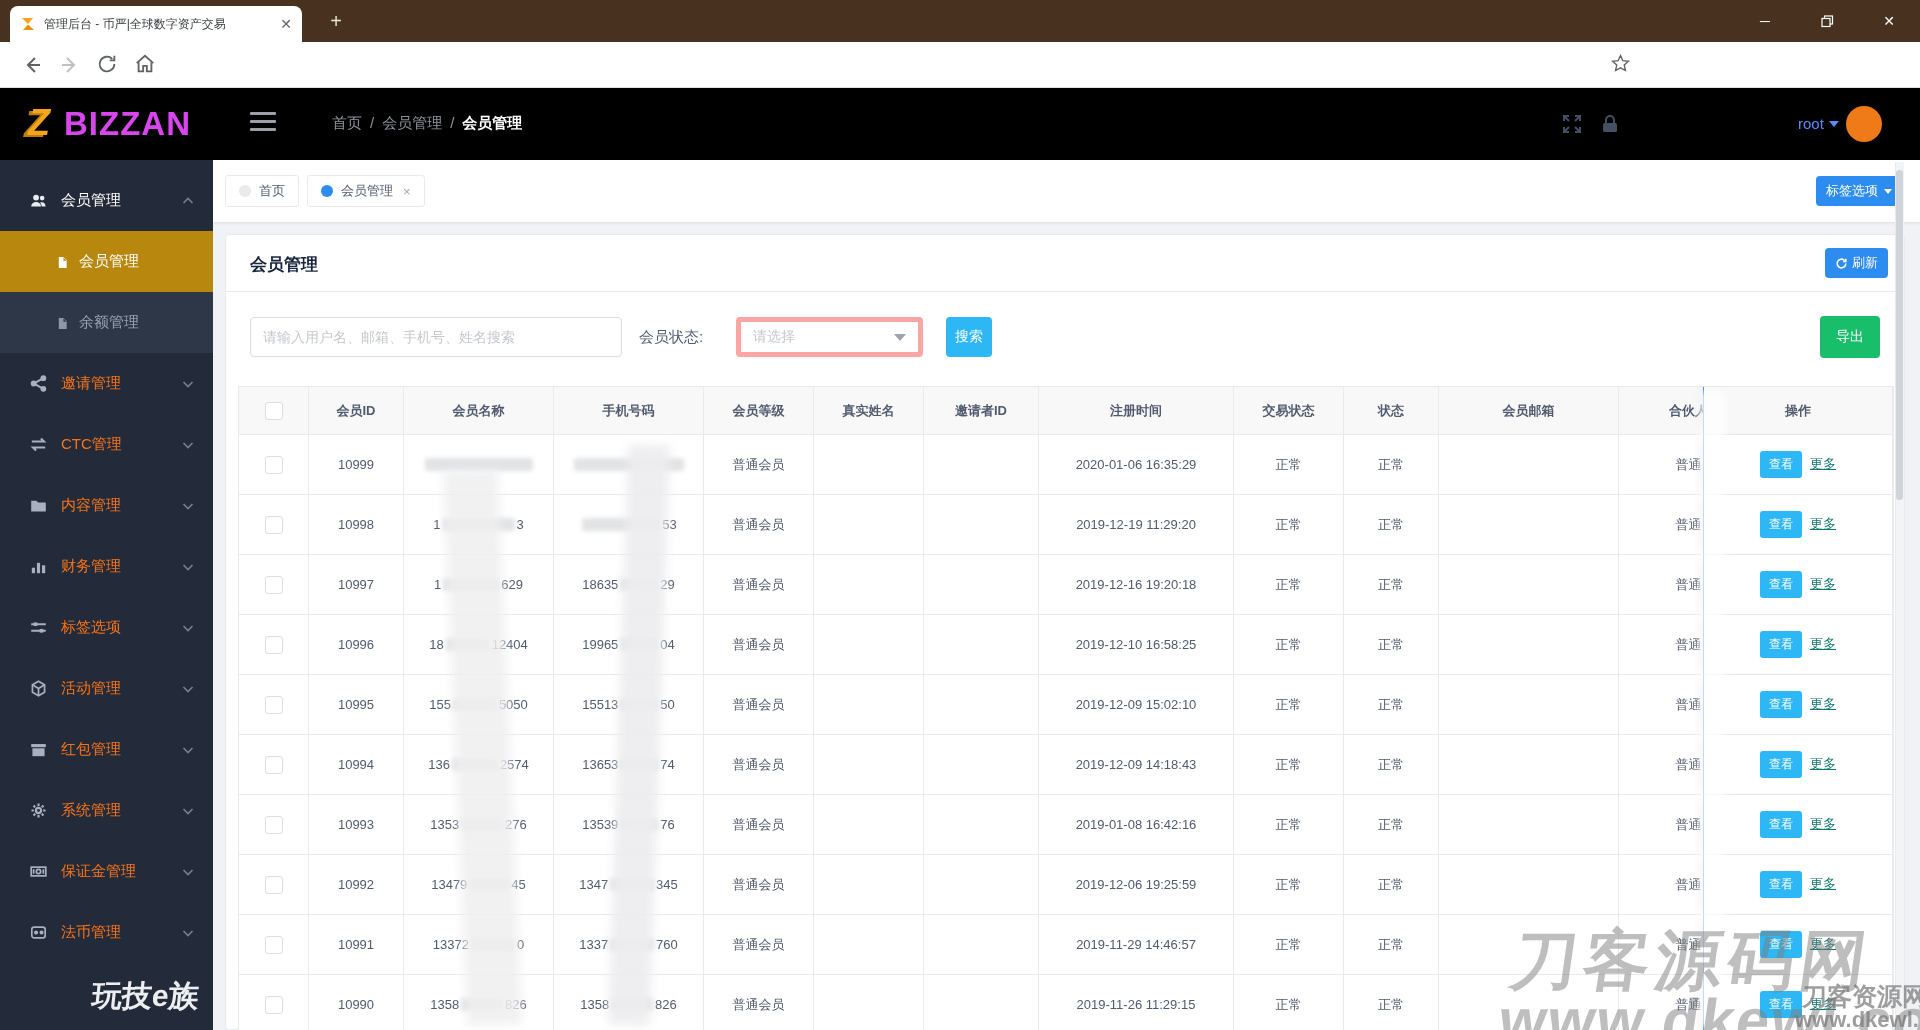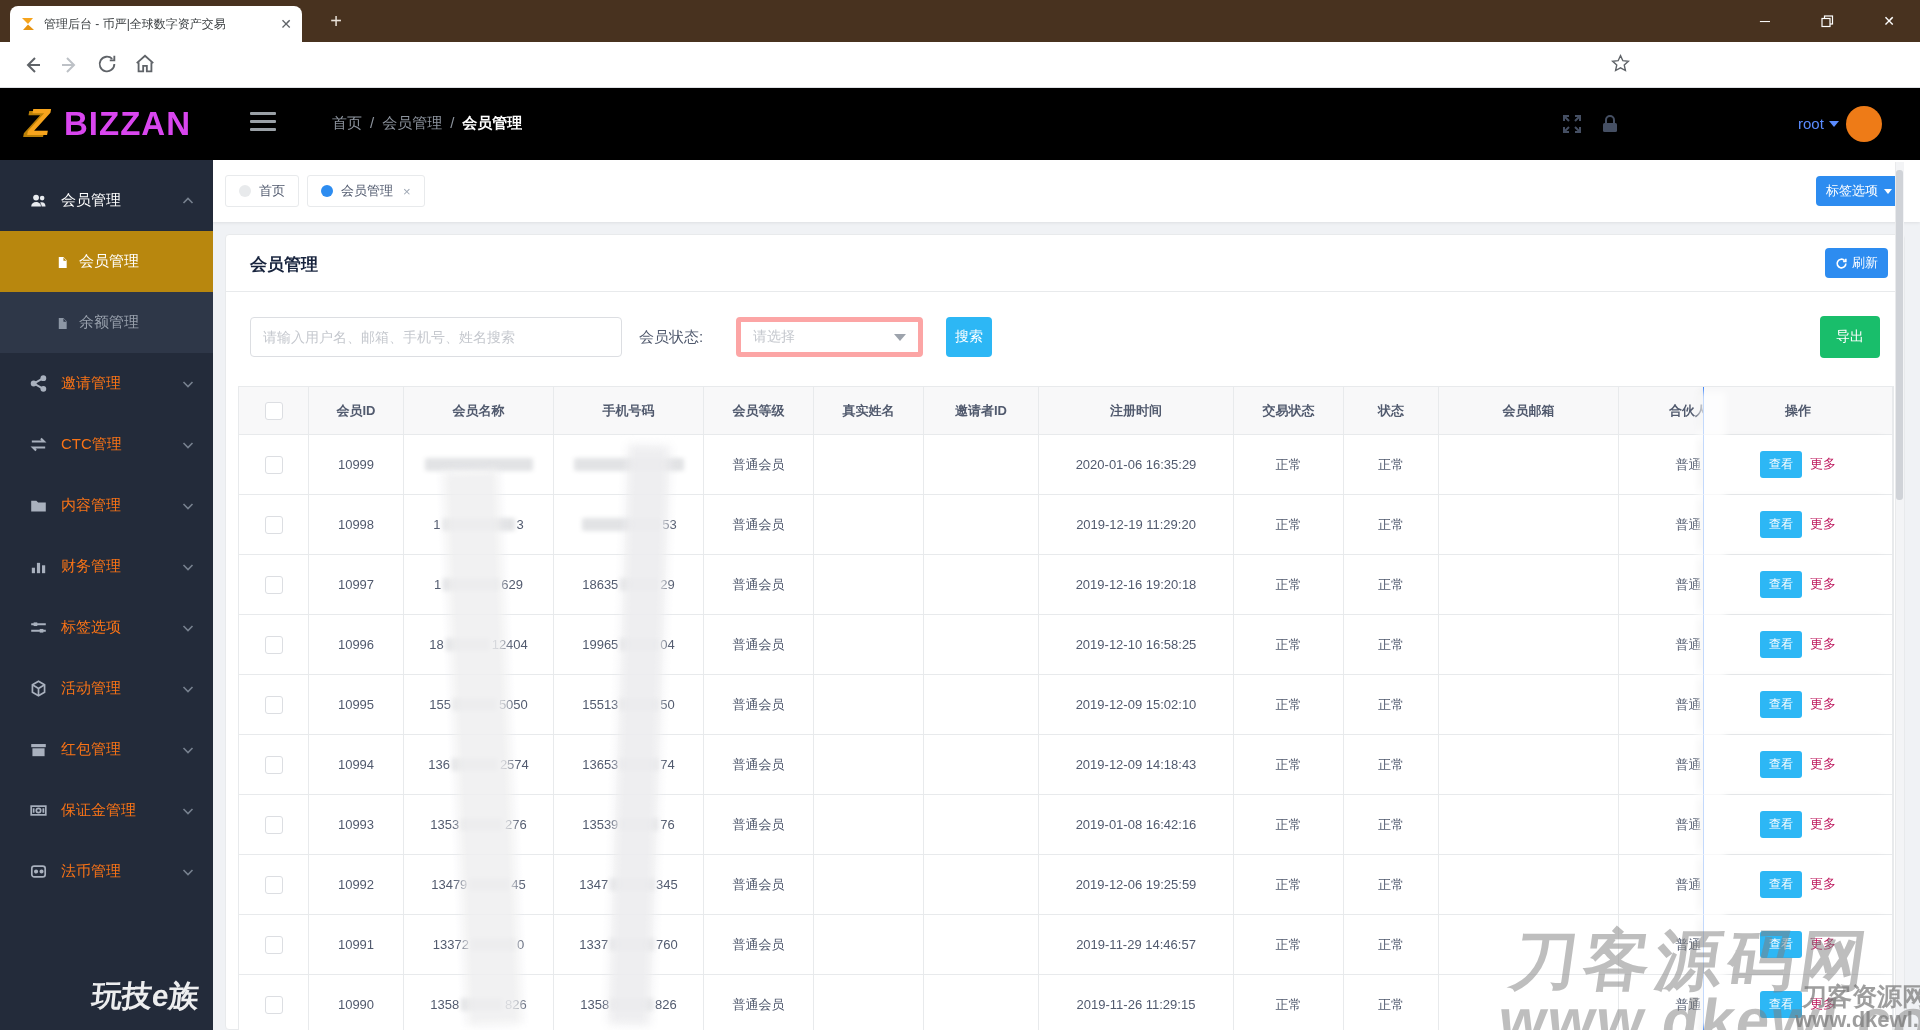--- a/index.html
+++ b/index.html
@@ -79,21 +79,21 @@
   
   .table-wrap { position:absolute; left:12px; top:151px; width:1656px; height:818px; overflow:hidden; border:1px solid #e8eaec; border-bottom:none; }
   table { border-collapse:separate; border-spacing:0; table-layout:fixed; width:1710px; }
   th { background:#f8f8f9; height:48px; font-size:13px; font-weight:bold; color:#515a6e; border-right:1px solid #e8eaec; border-bottom:1px solid #e8eaec; text-align:center; }
   td { height:60px; font-size:13px; color:#515a6e; border-right:1px solid #e8eaec; border-bottom:1px solid #e8eaec; text-align:center; background:#fff; }
   th.sticky, td.sticky { position:sticky; right:0; z-index:3; box-shadow:-6px 0 8px -4px rgba(0,0,0,.12); border-left:1px solid #3b82f6; }
   th.sticky { background:#f8f8f9; }
   .checkbox { display:inline-block; width:18px; height:18px; border:1px solid #dcdee2; border-radius:3px; background:#fff; cursor:pointer; vertical-align:middle; }
   .redact { display:inline-block; height:13px; background:#e2e3e5; border-radius:2px; filter:blur(2px); vertical-align:-2px; margin:0 2px; }
   .view-btn { display:inline-block; background:#2db7f5; color:#fff; font-size:12px; padding:5px 9px; border-radius:3px; cursor:pointer; }
-  .more-link { color:#be185d; font-size:13px; margin-left:8px; cursor:pointer; }
+  .more-link { color:#0f766e; font-size:13px; margin-left:8px; cursor:pointer;text-decoration:underline; }
 
   
   .v-track { position:absolute; left:1895px; top:162px; width:9px; height:868px; background:#f3f4f6; border-left:1px solid #e9eaec; }
   .v-thumb { position:absolute; left:1896px; top:170px; width:7px; height:330px; background:#d0d3d8; border-radius:3px; }
 
   
   .smudge { position:absolute; filter:blur(5px); z-index:8; pointer-events:none; }
 
   
   .wm { position:absolute; z-index:50; pointer-events:none; font-weight:800; }
@@ -328,20 +328,30 @@
         <span class="side-chev"><svg width="14" height="14" viewBox="0 0 14 14" fill="none" stroke="currentColor" stroke-width="1.6">
             <polyline points="2.5,5 7,9.5 11.5,5"></polyline>
           </svg></span>
       </div>
       <div class="side-item">
         <span class="side-ic"><svg width="17" height="17" viewBox="0 0 14 14" fill="currentColor">
             <rect x="1" y="2.5" width="12" height="2.6"></rect>
             <rect x="2" y="6" width="10" height="6.5"></rect>
           </svg></span>
         <span class="side-label">红包管理</span>
+        <span class="side-chev"><svg width="14" height="14" viewBox="0 0 14 14" fill="none" stroke="currentColor" stroke-width="1.6">
+            <polyline points="2.5,5 7,9.5 11.5,5"></polyline>
+          </svg></span>
+      </div>
+      <div class="side-item">
+        <span class="side-ic"><svg width="17" height="17" viewBox="0 0 14 14" fill="none" stroke="currentColor" stroke-width="1.8">
+            <circle cx="7" cy="7" r="2.1"></circle>
+            <path d="M7 1.2v2M7 10.8v2M1.2 7h2M10.8 7h2M2.9 2.9l1.4 1.4M9.7 9.7l1.4 1.4M11.1 2.9L9.7 4.3M4.3 9.7l-1.4 1.4"></path>
+          </svg></span>
+        <span class="side-label">系统管理</span>
         <span class="side-chev"><svg width="14" height="14" viewBox="0 0 14 14" fill="none" stroke="currentColor" stroke-width="1.6">
             <polyline points="2.5,5 7,9.5 11.5,5"></polyline>
           </svg></span>
       </div>
       <div class="side-item">
         <span class="side-ic"><svg width="17" height="17" viewBox="0 0 14 14" fill="none" stroke="currentColor" stroke-width="1.4">
             <rect x="1" y="3.4" width="12" height="7.2"></rect>
             <circle cx="7" cy="7" r="1.8"></circle>
             <path d="M3 5.2v3.6M11 5.2v3.6"></path>
           </svg></span>

